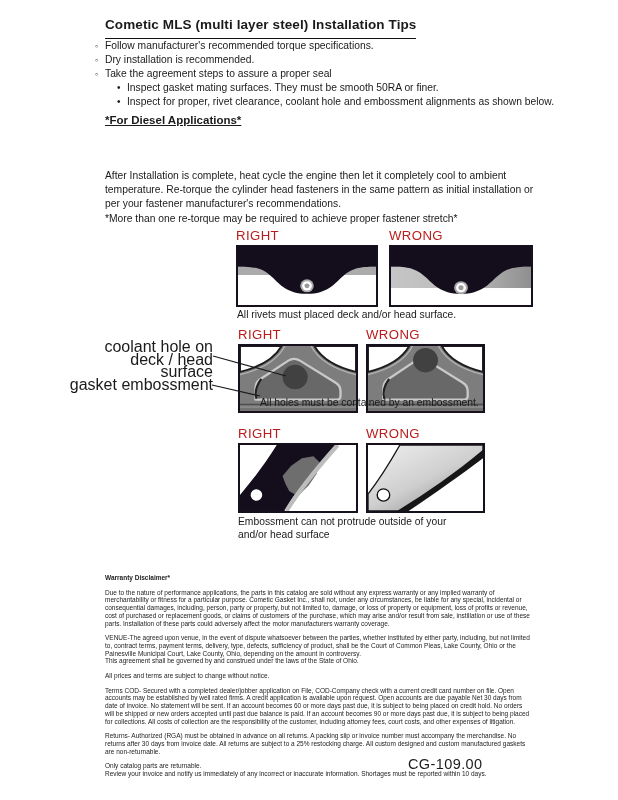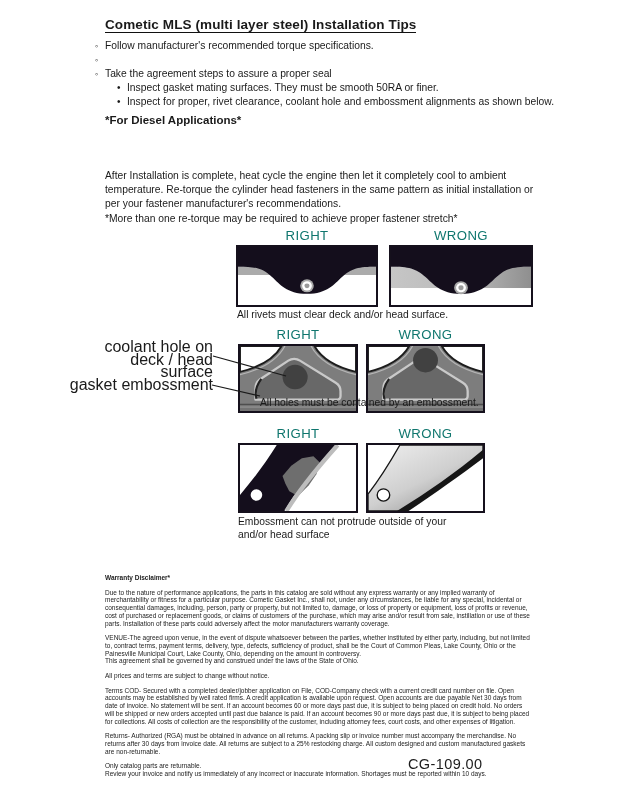--- a/index.html
+++ b/index.html
@@ -3,33 +3,33 @@
 <meta charset="utf-8">
 <style>
   html,body{margin:0;padding:0;background:#ffffff;}
   #page{
     position:relative;width:618px;height:800px;background:#ffffff;overflow:hidden;
     font-family:"Liberation Sans","DejaVu Sans",sans-serif;color:#1a1a1a;
   }
   .abs{position:absolute;}
   #title{
     left:105px;top:17px;font-size:13.5px;font-weight:bold;
-    border-bottom:1.6px solid #111;padding-bottom:0;letter-spacing:0.1px;
+    border-bottom:1.6px solid #111;padding-bottom:6px;letter-spacing:0.1px;
   }
   #tips{left:95px;top:39px;width:478px;font-size:10.3px;line-height:14px;}
   .bullet-row{display:flex;}
   .bullet-marker{width:10px;flex:0 0 10px;font-size:9px;line-height:14px;}
   .sub{margin-left:22px;}
   .sub .bullet-marker{font-size:10px;}
-  #diesel-heading{left:105px;top:114px;font-size:11.5px;font-weight:bold;}
+  #diesel-heading{left:105px;top:114px;font-size:11.5px;font-weight:bold;text-decoration:underline;}
   .bodypara{width:442px;font-size:10.3px;line-height:13.8px;}
   #diesel-p1{left:105px;top:133px;}
   #diesel-p2{left:105px;top:169px;}
   #diesel-note{left:105px;top:212px;}
-  .rw-label{font-size:13.2px;letter-spacing:0.4px;text-align:center;color:#0f766e;}
+  .rw-label{font-size:13.2px;letter-spacing:0.4px;color:#b91c1c;}
   .panel{border:2px solid #15101c;box-sizing:border-box;background:#fff;}
   .panel svg{display:block;width:100%;height:100%;}
   .caption{font-size:10.3px;line-height:12.5px;white-space:pre-line;}
   .anno{font-size:16px;line-height:12.5px;text-align:right;white-space:pre-line;}
   #legal{left:105px;top:574px;width:428px;font-size:6.5px;line-height:7.7px;color:#222;}
   #legal .lp{margin:0 0 7px 0;white-space:pre-line;}
   #legal-heading{font-weight:bold;margin:0 0 7px 0;}
   #doc-code{left:408px;top:756px;font-size:14.5px;letter-spacing:0.4px;color:#1c1c1c;}
 </style>
 </head>
@@ -39,20 +39,21 @@
 
   <div id="title" class="abs">Cometic MLS (multi layer steel) Installation Tips</div>
 
   <div id="tips" class="abs">
     <div class="bullet-row">
       <span class="bullet-marker">◦</span>
       <span>Follow manufacturer's recommended torque specifications.</span>
     </div>
     <div class="bullet-row">
       <span class="bullet-marker">◦</span>
+      <span>Dry installation is recommended.</span>
     </div>
     <div class="bullet-row">
       <span class="bullet-marker">◦</span>
       <span>Take the agreement steps to assure a proper seal</span>
     </div>
     <div class="sub">
       <div class="bullet-row">
         <span class="bullet-marker">•</span>
         <span>Inspect gasket mating surfaces.  They must be smooth 50RA or finer.</span>
       </div>
@@ -92,21 +93,21 @@
       </defs>
       <rect x="0" y="0" width="142" height="62" fill="#ffffff"></rect>
       <rect x="0" y="21" width="142" height="23" fill="url(#g1)"></rect>
       <rect x="0" y="44" width="142" height="18" fill="#ffffff"></rect>
       <path d="M0,0 H142 V21 C124,21 117,22.5 107,32 C99,39.5 92,50 71,50 C50,50 43,39.5 35,32 C25,22.5 18,21 0,21 Z" fill="#140e1c"></path>
       <circle cx="71" cy="43.5" r="7" fill="#a8a8a8"></circle>
       <circle cx="71" cy="43.5" r="5" fill="#ffffff"></circle>
       <circle cx="71" cy="43.5" r="2.6" fill="#9a9a9a"></circle>
     </svg>
   </div>
-  <div class="abs caption" style="left:237px;top:309px;">All rivets must clear deck and/or head surface.</div>
+  <div class="abs caption" style="left:237px;top:309px;">All rivets must placed deck and/or head surface.</div>
 
   <div class="abs anno" style="left:90px;top:341px;width:123px;">coolant hole on
 deck / head surface</div>
   <div class="abs anno" style="left:65px;top:379px;width:148px;">gasket embossment</div>
 
   <div class="abs rw-label" style="left:238px;top:327px;width:120px;">RIGHT</div>
   <div class="abs rw-label" style="left:366px;top:327px;width:119px;">WRONG</div>
 
   <div class="abs panel" style="left:238px;top:344px;width:120px;height:69px;">
     <svg viewBox="0 0 120 69" preserveAspectRatio="none">

